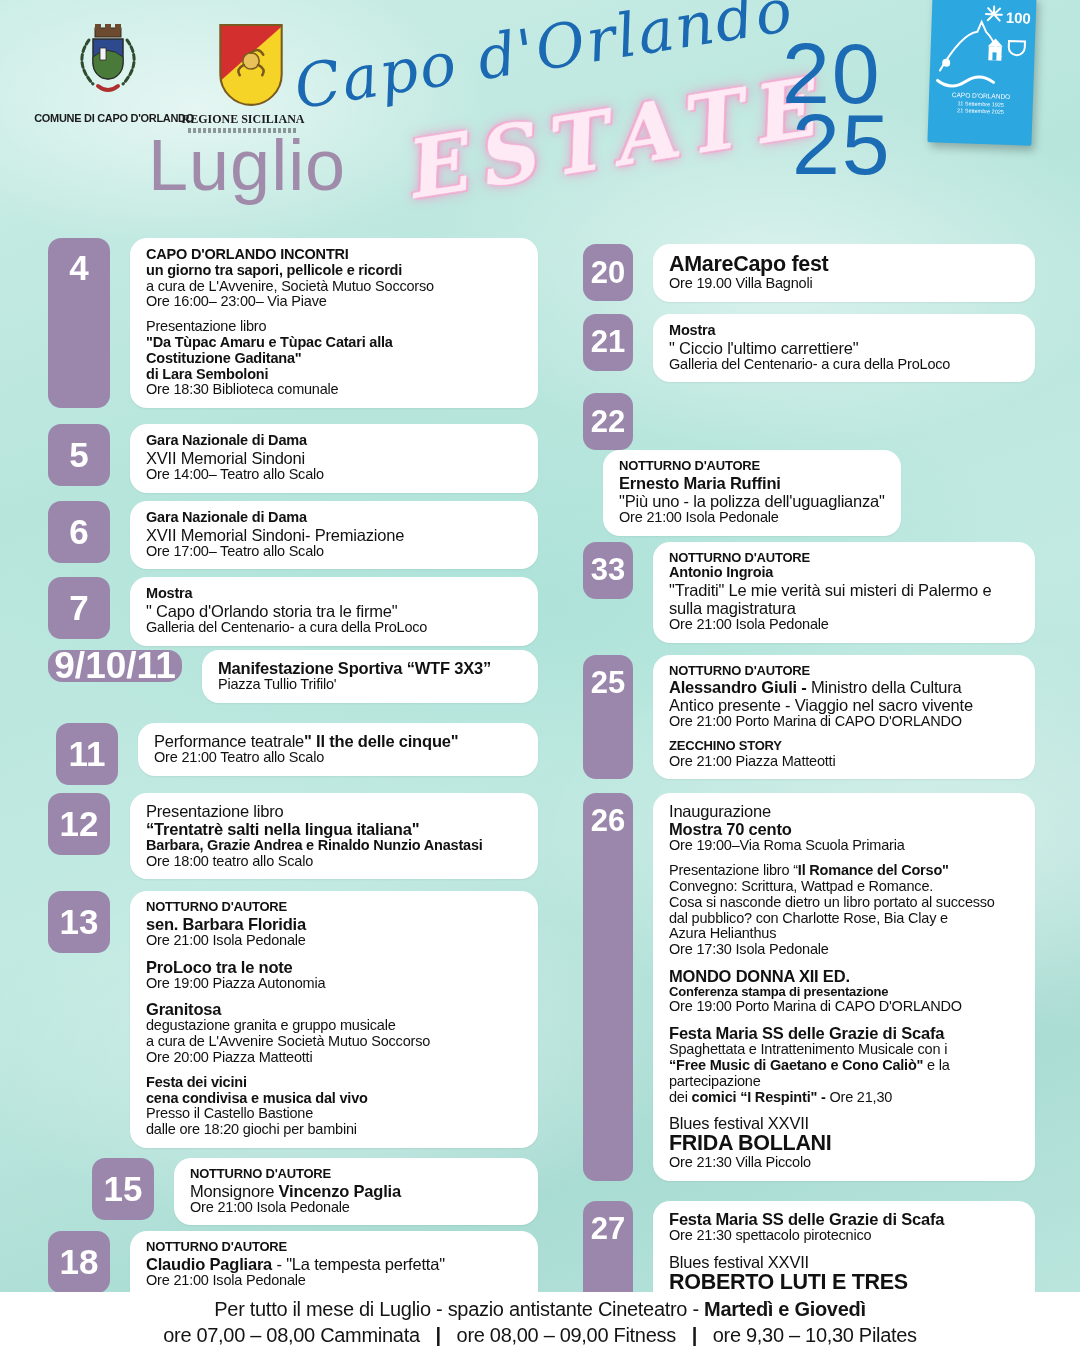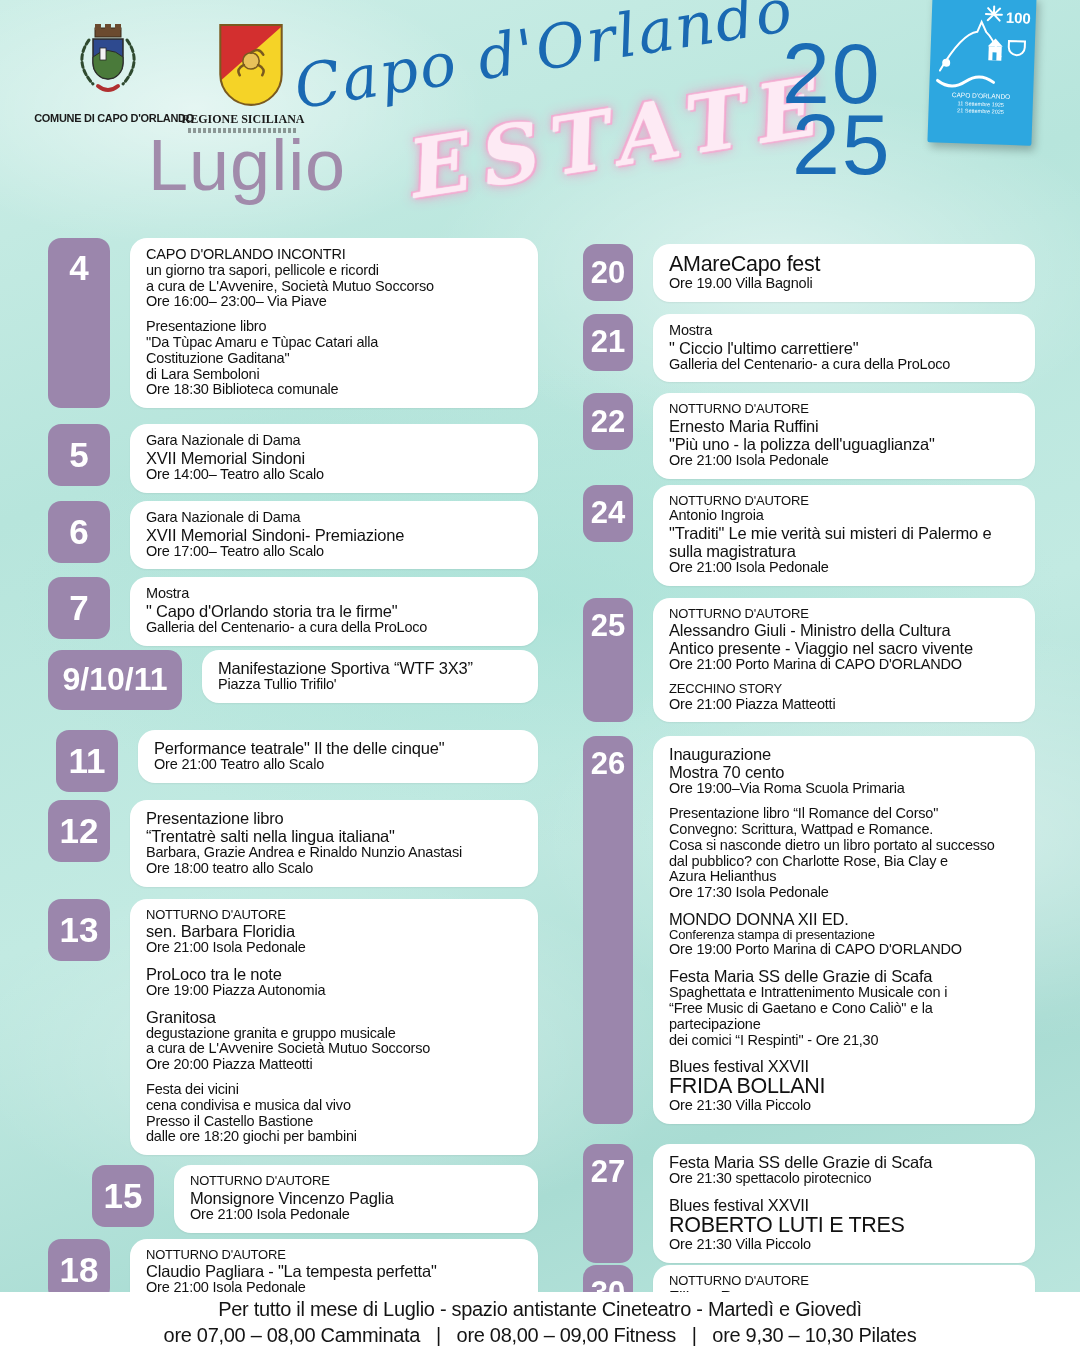--- a/index.html
+++ b/index.html
@@ -42,30 +42,30 @@
   .col.right{left:583px;top:244px;width:452px;}
   .row{display:flex;align-items:flex-start;}
   .badge{background:#9b86ac;color:#fff;font-weight:700;border-radius:13px;
     display:flex;align-items:center;justify-content:center;flex:0 0 auto;}
   .col.left .badge{width:62px;}
   .col.right .badge{width:50px;}
   .badge.square{height:62px;font-size:35px;}
   .col.right .badge.square{height:57px;font-size:31px;}
   .badge.tall{align-self:stretch;font-size:35px;align-items:flex-start;padding-top:10px;}
   .col.right .badge.tall{font-size:31px;}
-  .badge.wide{width:134px !important;height:60px;font-size:32px;border-radius:14px;}
+  .badge.wide{width:134px !important;height:32px;font-size:37px;border-radius:14px;}
   .card{background:#fff;border-radius:17px;padding:9px 16px 10px;flex:1;margin-left:20px;
     box-shadow:0 1px 2px rgba(0,0,0,.06);}
   .col.right .card{}
   .line{font-size:14.5px;line-height:15.8px;letter-spacing:-.2px;}
   .line.s{font-size:13px;line-height:14.5px;}
   .line.l{font-size:16.5px;line-height:18px;}
   .line.x{font-size:21.5px;line-height:23px;letter-spacing:-.3px;}
   .line.blank{height:9px;}
-  .line .b{font-weight:400;}
+  .line .b{font-weight:700;}
   
   .footer{position:absolute;left:0;right:0;bottom:0;height:58px;background:#fff;
     text-align:center;color:#141414;}
   .footer .line{font-size:20px;line-height:26px;letter-spacing:-.3px;}
   .footer .f1{margin-top:4px;}
 </style>
 </head>
 <body>
 
 <div class="poster">
@@ -248,31 +248,31 @@
         </div>
       </div>
       <div class="row" style="margin-bottom: 11px;">
         <div class="badge square">21</div>
         <div class="card">
           <div class="line"><span class="b">Mostra</span></div>
           <div class="line l"><span>" Ciccio l'ultimo carrettiere"</span></div>
           <div class="line"><span>Galleria del Centenario- a cura della ProLoco</span></div>
         </div>
       </div>
-      <div class="row" style="margin-bottom: 6px;">
+      <div class="row" style="margin-bottom: 6px; flex-direction: column;">
         <div class="badge square">22</div>
         <div class="card">
           <div class="line s"><span class="b">NOTTURNO D'AUTORE</span></div>
           <div class="line l"><span class="b">Ernesto Maria Ruffini</span></div>
           <div class="line l"><span>"Più uno - la polizza dell'uguaglianza"</span></div>
           <div class="line"><span>Ore 21:00 Isola Pedonale</span></div>
         </div>
       </div>
       <div class="row" style="margin-bottom: 12px;">
-        <div class="badge square">24</div>
+        <div class="badge square">33</div>
         <div class="card">
           <div class="line s"><span class="b">NOTTURNO D'AUTORE</span></div>
           <div class="line"><span class="b">Antonio Ingroia</span></div>
           <div class="line l"><span>"Traditi" Le mie verità sui misteri di Palermo e</span></div>
           <div class="line l"><span>sulla magistratura</span></div>
           <div class="line"><span>Ore 21:00 Isola Pedonale</span></div>
         </div>
       </div>
       <div class="row" style="margin-bottom: 14px;">
         <div class="badge tall">25</div>

